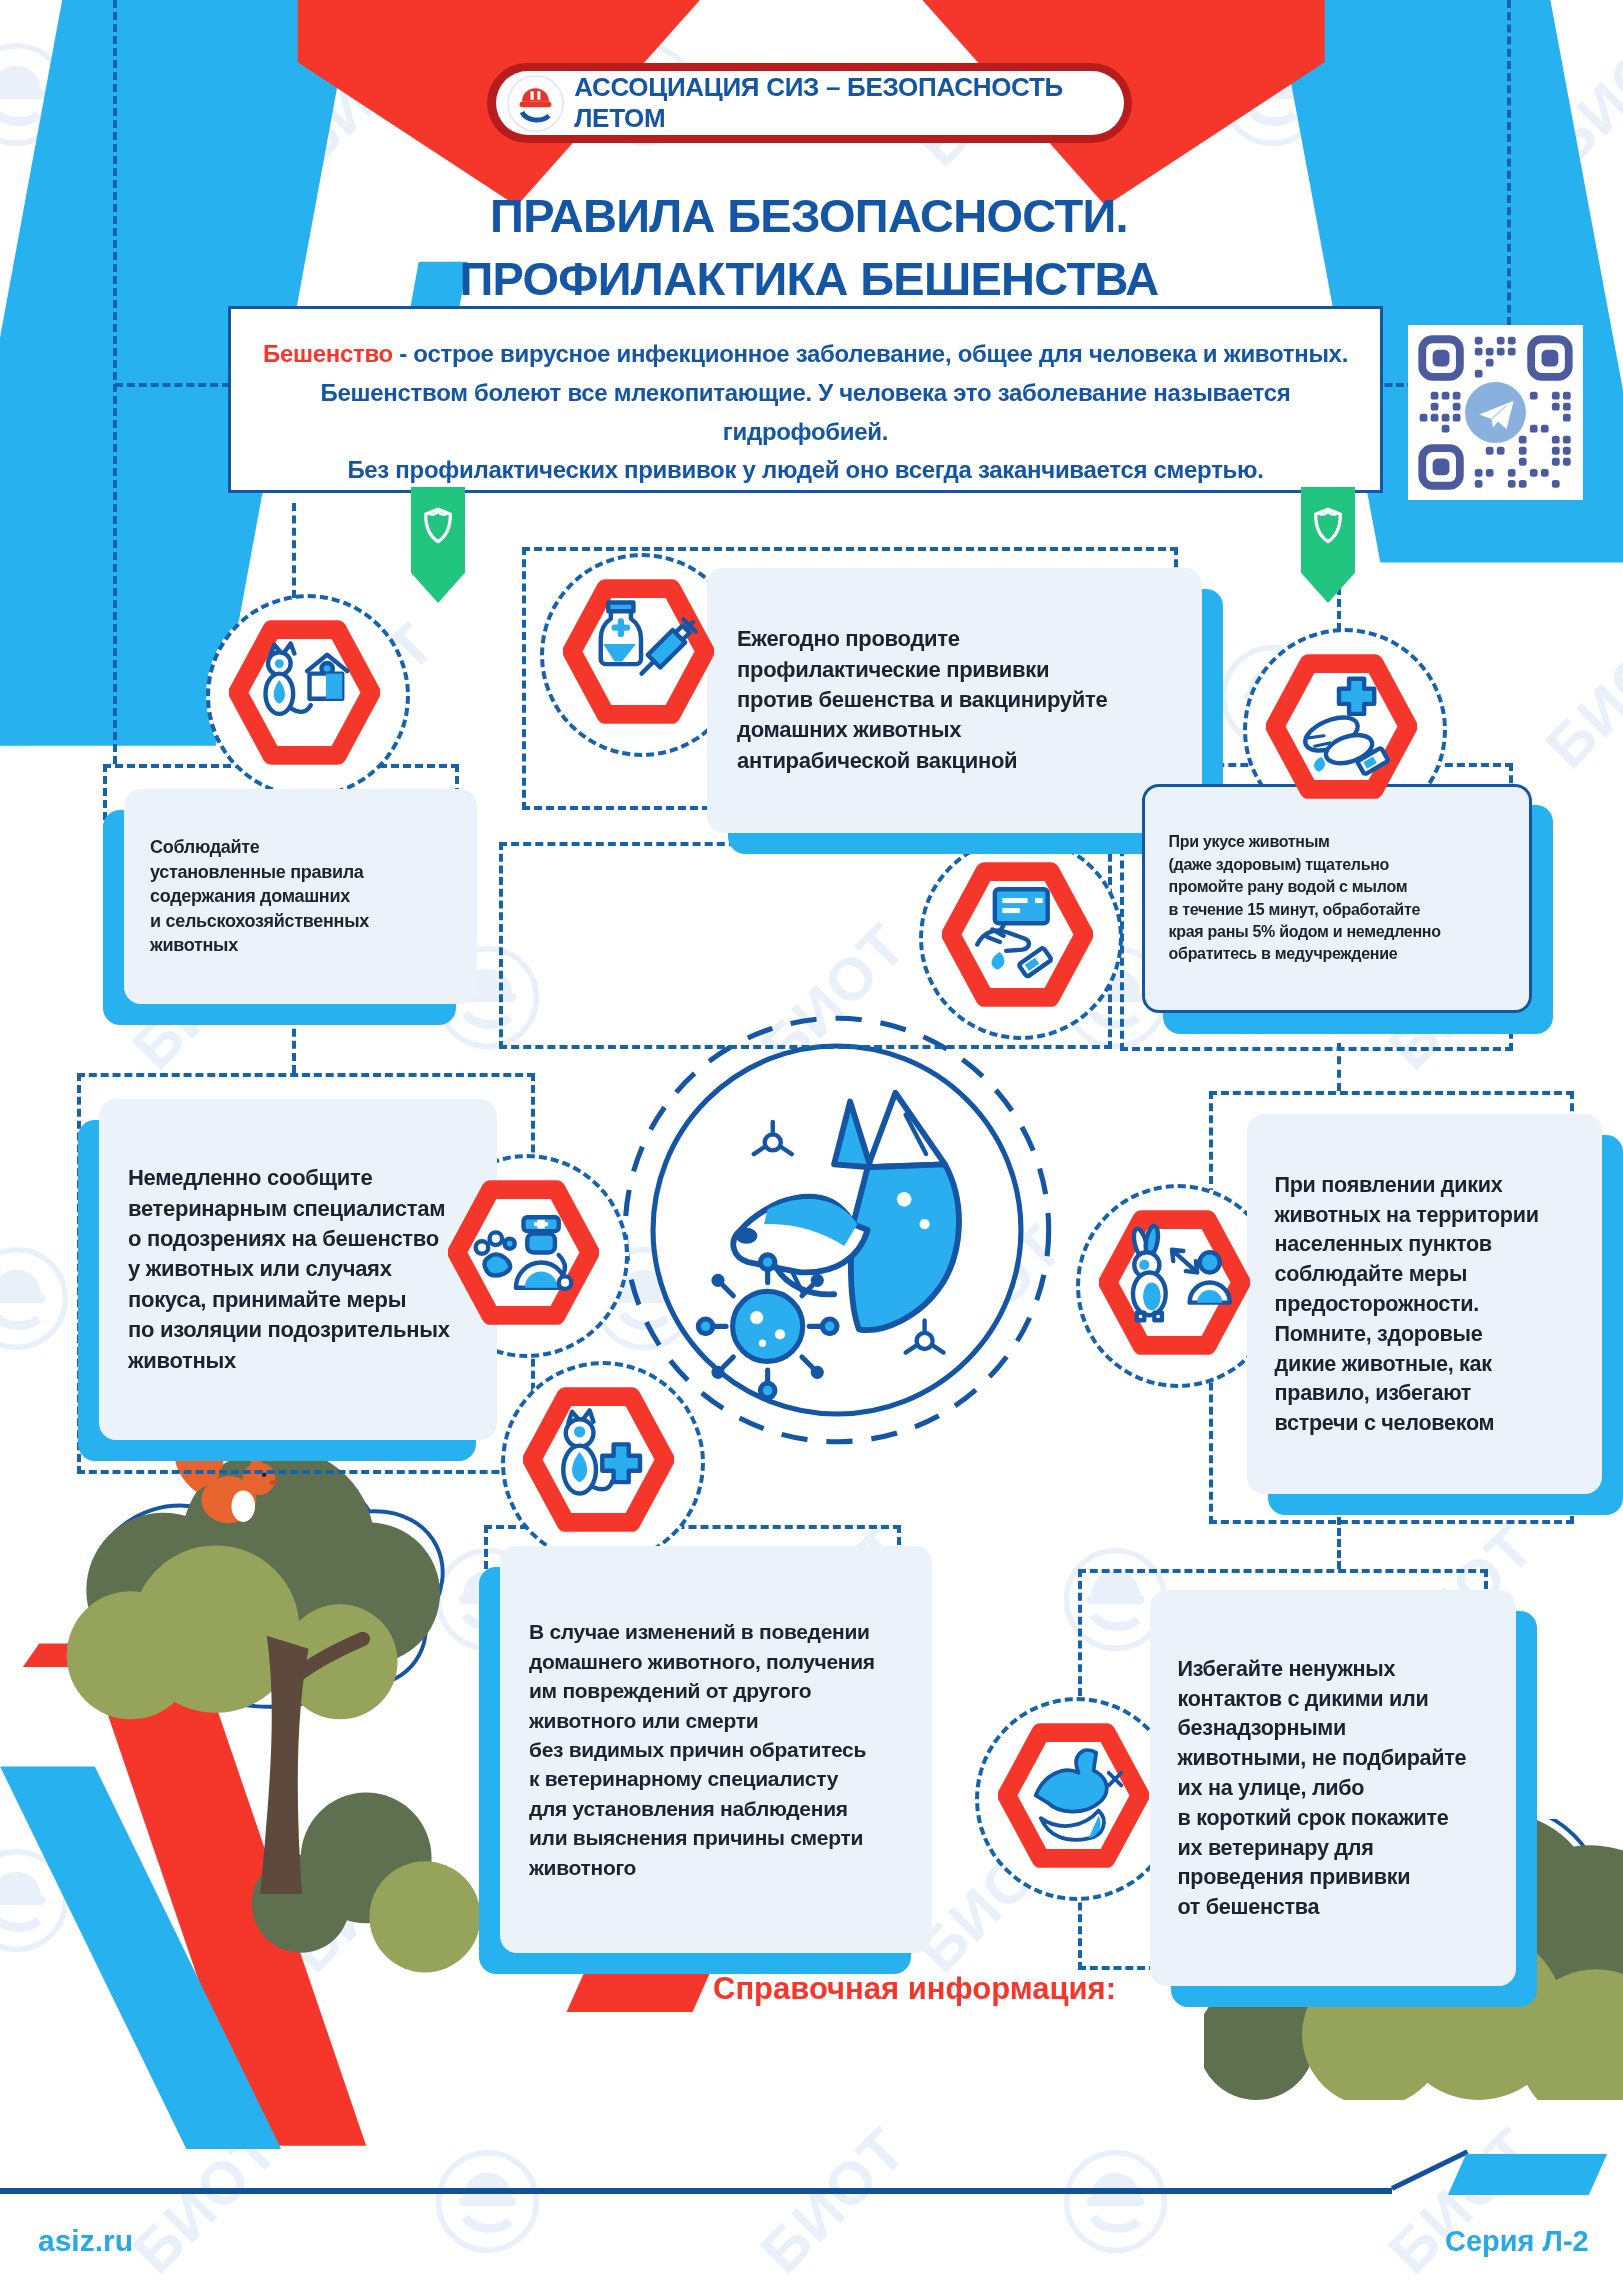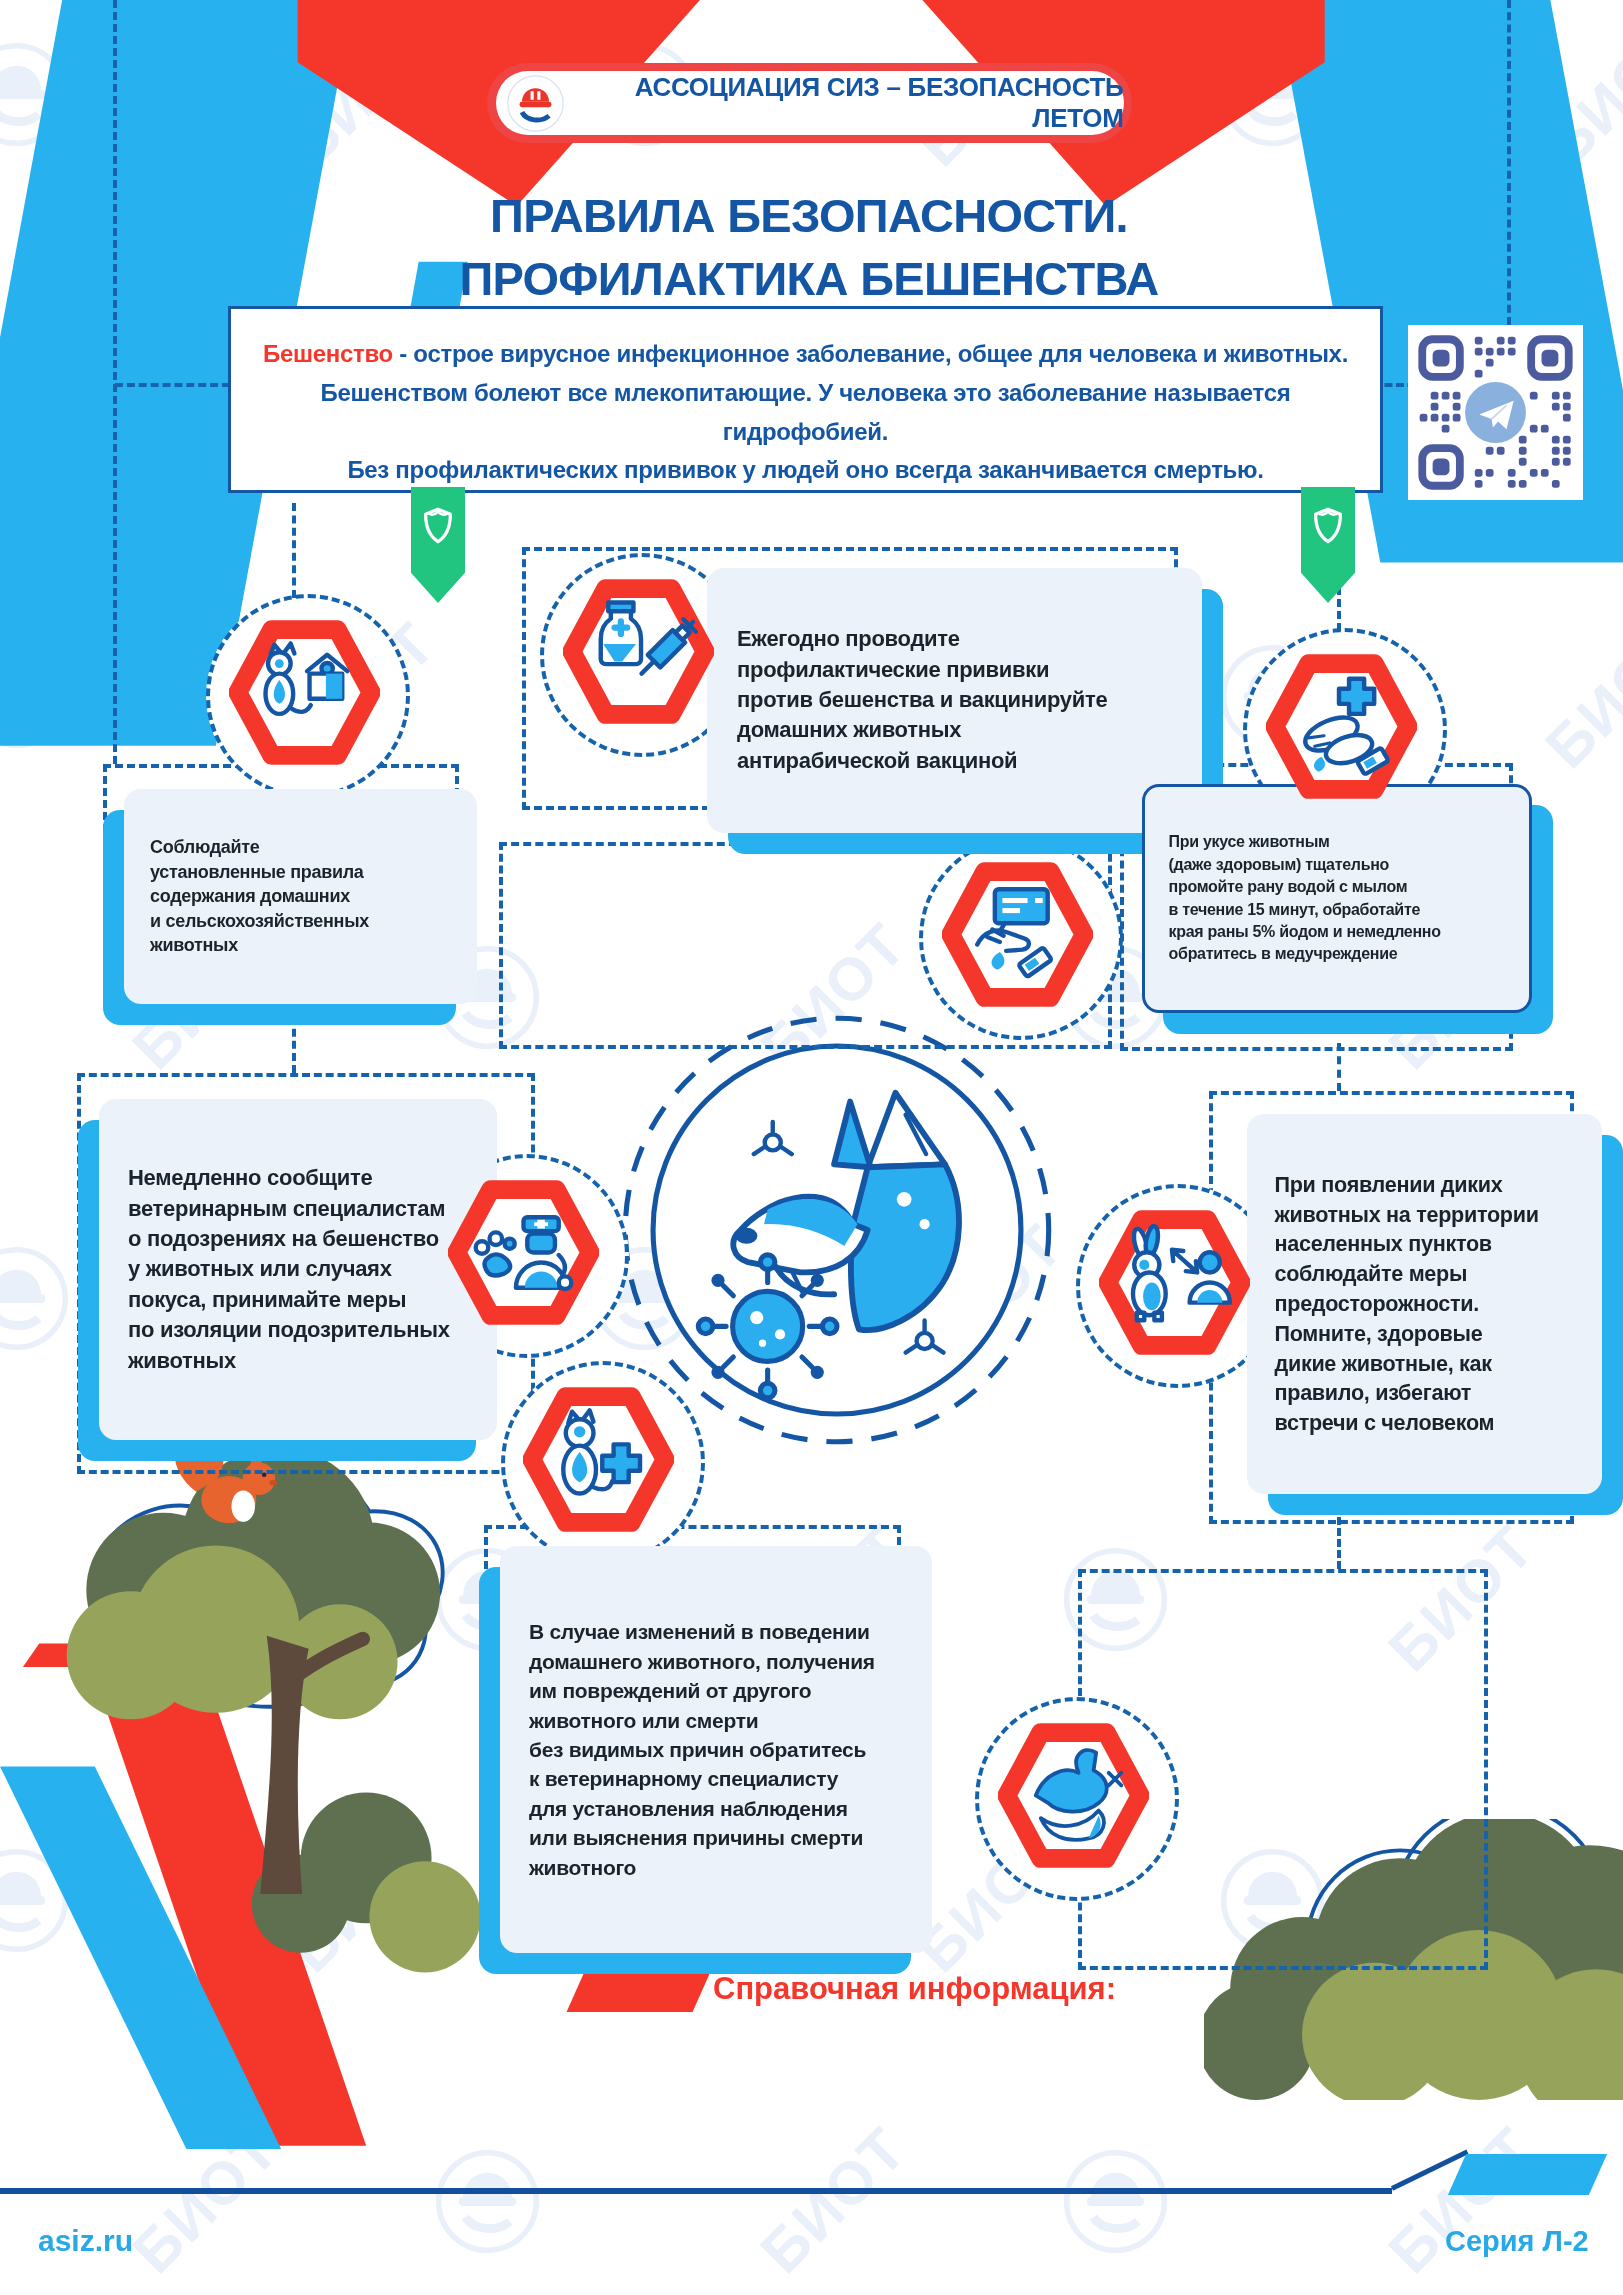--- a/index.html
+++ b/index.html
@@ -17,21 +17,21 @@
   .hconnector{height:0;border-top:4.6px dashed #1563ac;z-index:3;}
   
   .card{background:#ebf2f9;border-radius:17px;color:#1b242e;font-weight:bold;
         white-space:pre-line;z-index:3;letter-spacing:-0.3px;}
   .card.sr{box-shadow:21px 21px 0 #28b1ef;}
   .card.sl{box-shadow:-21px 21px 0 #28b1ef;}
   .card.bordered{border:3.3px solid #1456a4;}
   .hex{z-index:4;}
   .hex svg{width:100%;height:100%;display:block;}
   
-  .banner{left:487px;top:63px;width:645px;height:80px;background:#ef4444;border-radius:43px;z-index:5;text-align:right;}
+  .banner{left:487px;top:63px;width:645px;height:80px;background:#b91c1c;border-radius:43px;z-index:5;}
   .banner-inner{position:absolute;left:8.5px;top:7.9px;right:8.5px;bottom:7.9px;background:#fff;
         border-radius:34px;display:flex;align-items:center;}
   .banner-label{color:#1456a4;font-weight:bold;font-size:26px;letter-spacing:-0.3px;margin-left:9.2px;}
   .title-line{left:0;width:1618px;text-align:center;color:#1456a4;font-weight:bold;font-size:47px;
         letter-spacing:-0.7px;z-index:5;}
   .intro-box{left:228px;top:306px;width:1149px;height:181px;background:#fff;border:3.9px solid #1456a4;
         z-index:4;display:flex;align-items:center;justify-content:center;}
   .intro-text{width:1112px;text-align:center;color:#1456a4;font-weight:bold;font-size:24px;
         line-height:1.62;white-space:pre-line;letter-spacing:-0.3px;margin-top:26px;}
   .intro-term{color:#f5372b;}
@@ -536,20 +536,31 @@
     <svg viewBox="0 0 120 120">
       <polygon points="34,10 86,10 113,60 86,110 34,110 7,60" fill="#fff" stroke="#f5372b" stroke-width="15" stroke-linejoin="round"></polygon>
       <g stroke="#1456a4" stroke-width="3" stroke-linejoin="round" stroke-linecap="round">
         <path d="M30,60 C36,44 52,36 64,42 C58,28 68,20 78,26 L76,40 C88,46 90,58 80,66 C68,76 48,74 40,66 Z" fill="#2aaef0"></path>
         <path d="M34,78 C48,88 68,86 80,72 C88,80 84,92 72,94 C54,98 40,92 34,78 Z" fill="#fff"></path>
         <path d="M72,94 c8,-2 12,-10 8,-18" fill="#2aaef0" stroke="none"></path>
         <path d="M88,42 l10,10 M98,42 l-10,10" fill="none"></path>
       </g>
     </svg>
   </div>
+  <div class="abs card sr" style="left:1150px;top:1590px;width:311px;padding:34px 27.5px;font-size:21.6px;line-height:1.38">
+    <div>Избегайте ненужных
+контактов с дикими или
+безнадзорными
+животными, не подбирайте
+их на улице, либо
+в короткий срок покажите
+их ветеринару для
+проведения прививки
+от бешенства</div>
+  </div>
 
   <svg class="abs z1" style="left:0;top:1400px" width="510" height="759" viewBox="0 0 780 1160">
     <polygon points="60,372 440,372 415,408 35,408" fill="#f5372b"></polygon>
     <polygon points="140,408 310,408 560,1140 390,1140" fill="#f5372b"></polygon>
     <polygon points="0,560 145,560 430,1145 285,1145" fill="#28b1ef"></polygon>
     <circle cx="560" cy="700" r="100" fill="#5f7050"></circle>
     <circle cx="460" cy="770" r="75" fill="#5f7050"></circle>
     <circle cx="650" cy="790" r="85" fill="#96a45b"></circle>
     <path d="M150,330 C110,240 200,140 310,165 C350,80 510,80 565,170 C665,165 710,260 650,335 C660,400 600,450 540,430 C480,480 360,480 300,440 C210,460 130,410 150,330 Z" fill="#ffffff" stroke="#1456a4" stroke-width="6"></path>
     <circle cx="250" cy="290" r="118" fill="#5f7050"></circle>

